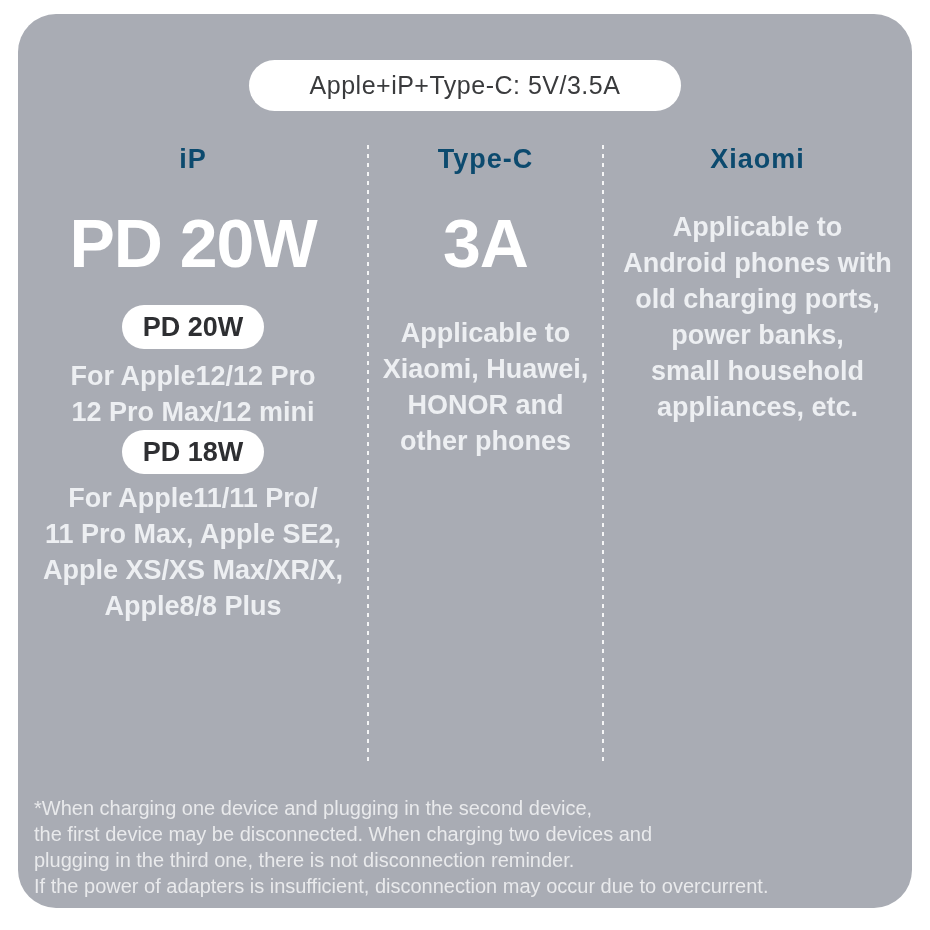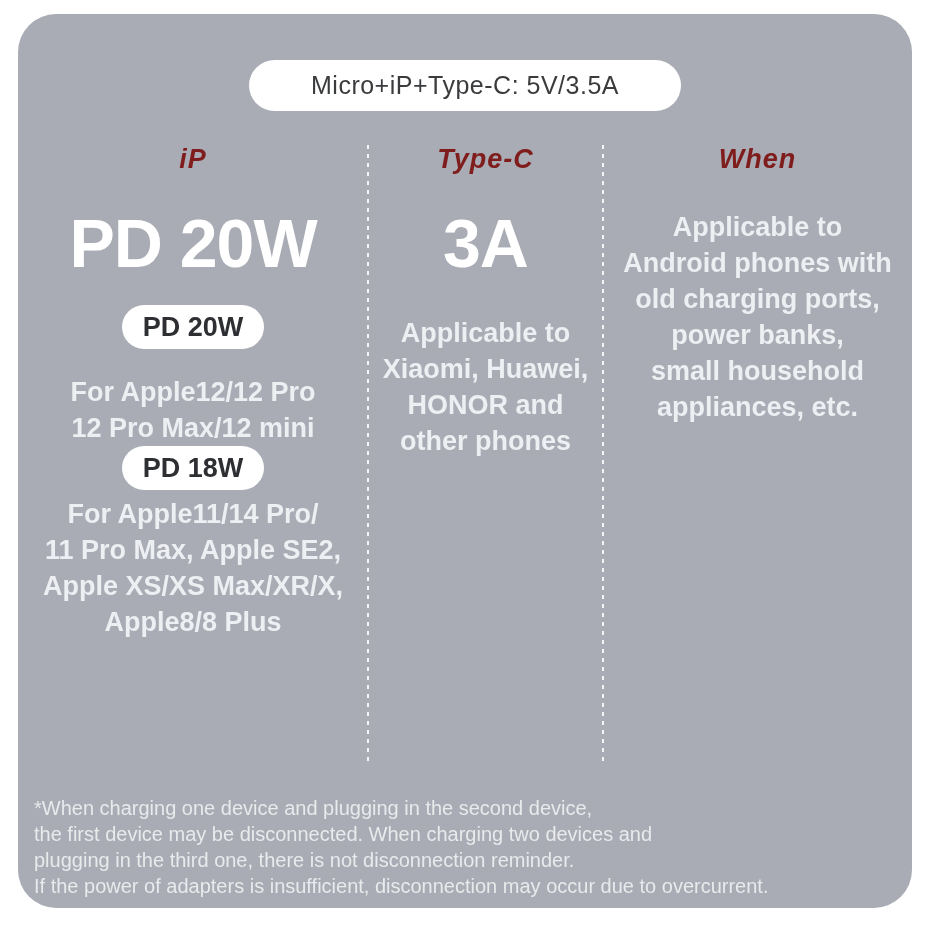--- a/index.html
+++ b/index.html
@@ -28,90 +28,90 @@
   .col-typec { width:235px; }
   .col-micro { width:309px; }
 
   .divider {
     position:absolute; top:131px; width:2px; height:616px;
     background:repeating-linear-gradient(to bottom, rgba(255,255,255,0.88) 0 4px, rgba(255,255,255,0) 4px 9px);
   }
   .divider-1 { left:349px; }
   .divider-2 { left:584px; }
 
-  .col-header { font-size:27px; font-weight:700; color:#7f1d1d; letter-spacing:1px; line-height:28px;font-style:italic; }
+  .col-header { font-size:27px; font-weight:700; color:#0c4a6e; letter-spacing:1px; line-height:28px; }
   .col-value  { font-size:68px; font-weight:700; color:#ffffff; letter-spacing:-1px; line-height:72px; margin-top:34px; white-space:nowrap; }
 
   .badge {
     display:inline-block; background:#ffffff; border-radius:24px;
     padding:5px 21px; font-size:27px; font-weight:700; color:#2e2f32;
     line-height:34px; white-space:nowrap;
   }
   .badge-1 { margin-top:26px; }
   .badge-2 { }
   .badge-3 { margin-top:10px; }
 
   .body-text {
     font-size:27px; line-height:36px; color:#edeff2;
     white-space:pre-line; font-weight:700;
   }
-  .sec-text-1 { margin-top:25px; }
+  .sec-text-1 { margin-top:9px; }
   .sec-text-2 { margin-top:6px; }
   .sec-text-3 { margin-top:7px; }
   .col-desc   { margin-top:36px; }
 
   .footnote {
     position:absolute; left:50%; transform:translateX(-50%); top:781px;
     width:862px; text-align:left;
     font-size:20px; line-height:26px; color:rgba(255,255,255,0.74);
     white-space:pre-line;
   }
 </style>
 </head>
 <body>
 
 <div class="stage">
   <div class="card">
 
     <div class="banner">
-      <span>Micro+iP+Type-C: 5V/3.5A</span>
+      <span>Apple+iP+Type-C: 5V/3.5A</span>
     </div>
 
     <div class="divider divider-1"></div>
     <div class="divider divider-2"></div>
 
     <div class="columns">
 
       <div class="col col-ip">
         <div class="col-header">iP</div>
         <div class="col-value">PD 20W</div>
 
         <div class="badge badge-1">PD 20W</div>
         <div class="body-text sec-text-1">For Apple12/12 Pro
 12 Pro Max/12 mini</div>
 
         <div class="badge badge-2">PD 18W</div>
-        <div class="body-text sec-text-2">For Apple11/14 Pro/
+        <div class="body-text sec-text-2">For Apple11/11 Pro/
 11 Pro Max, Apple SE2,
 Apple XS/XS Max/XR/X,
 Apple8/8 Plus</div>
 
       </div>
 
       <div class="col col-typec">
         <div class="col-header">Type-C</div>
         <div class="col-value">3A</div>
         <div class="body-text col-desc">Applicable to
 Xiaomi, Huawei,
 HONOR and
 other phones</div>
       </div>
 
       <div class="col col-micro">
-        <div class="col-header">When</div>
+        <div class="col-header">Xiaomi</div>
         <div class="body-text col-desc">Applicable to
 Android phones with
 old charging ports,
 power banks,
 small household
 appliances, etc.</div>
       </div>
 
     </div>
 

